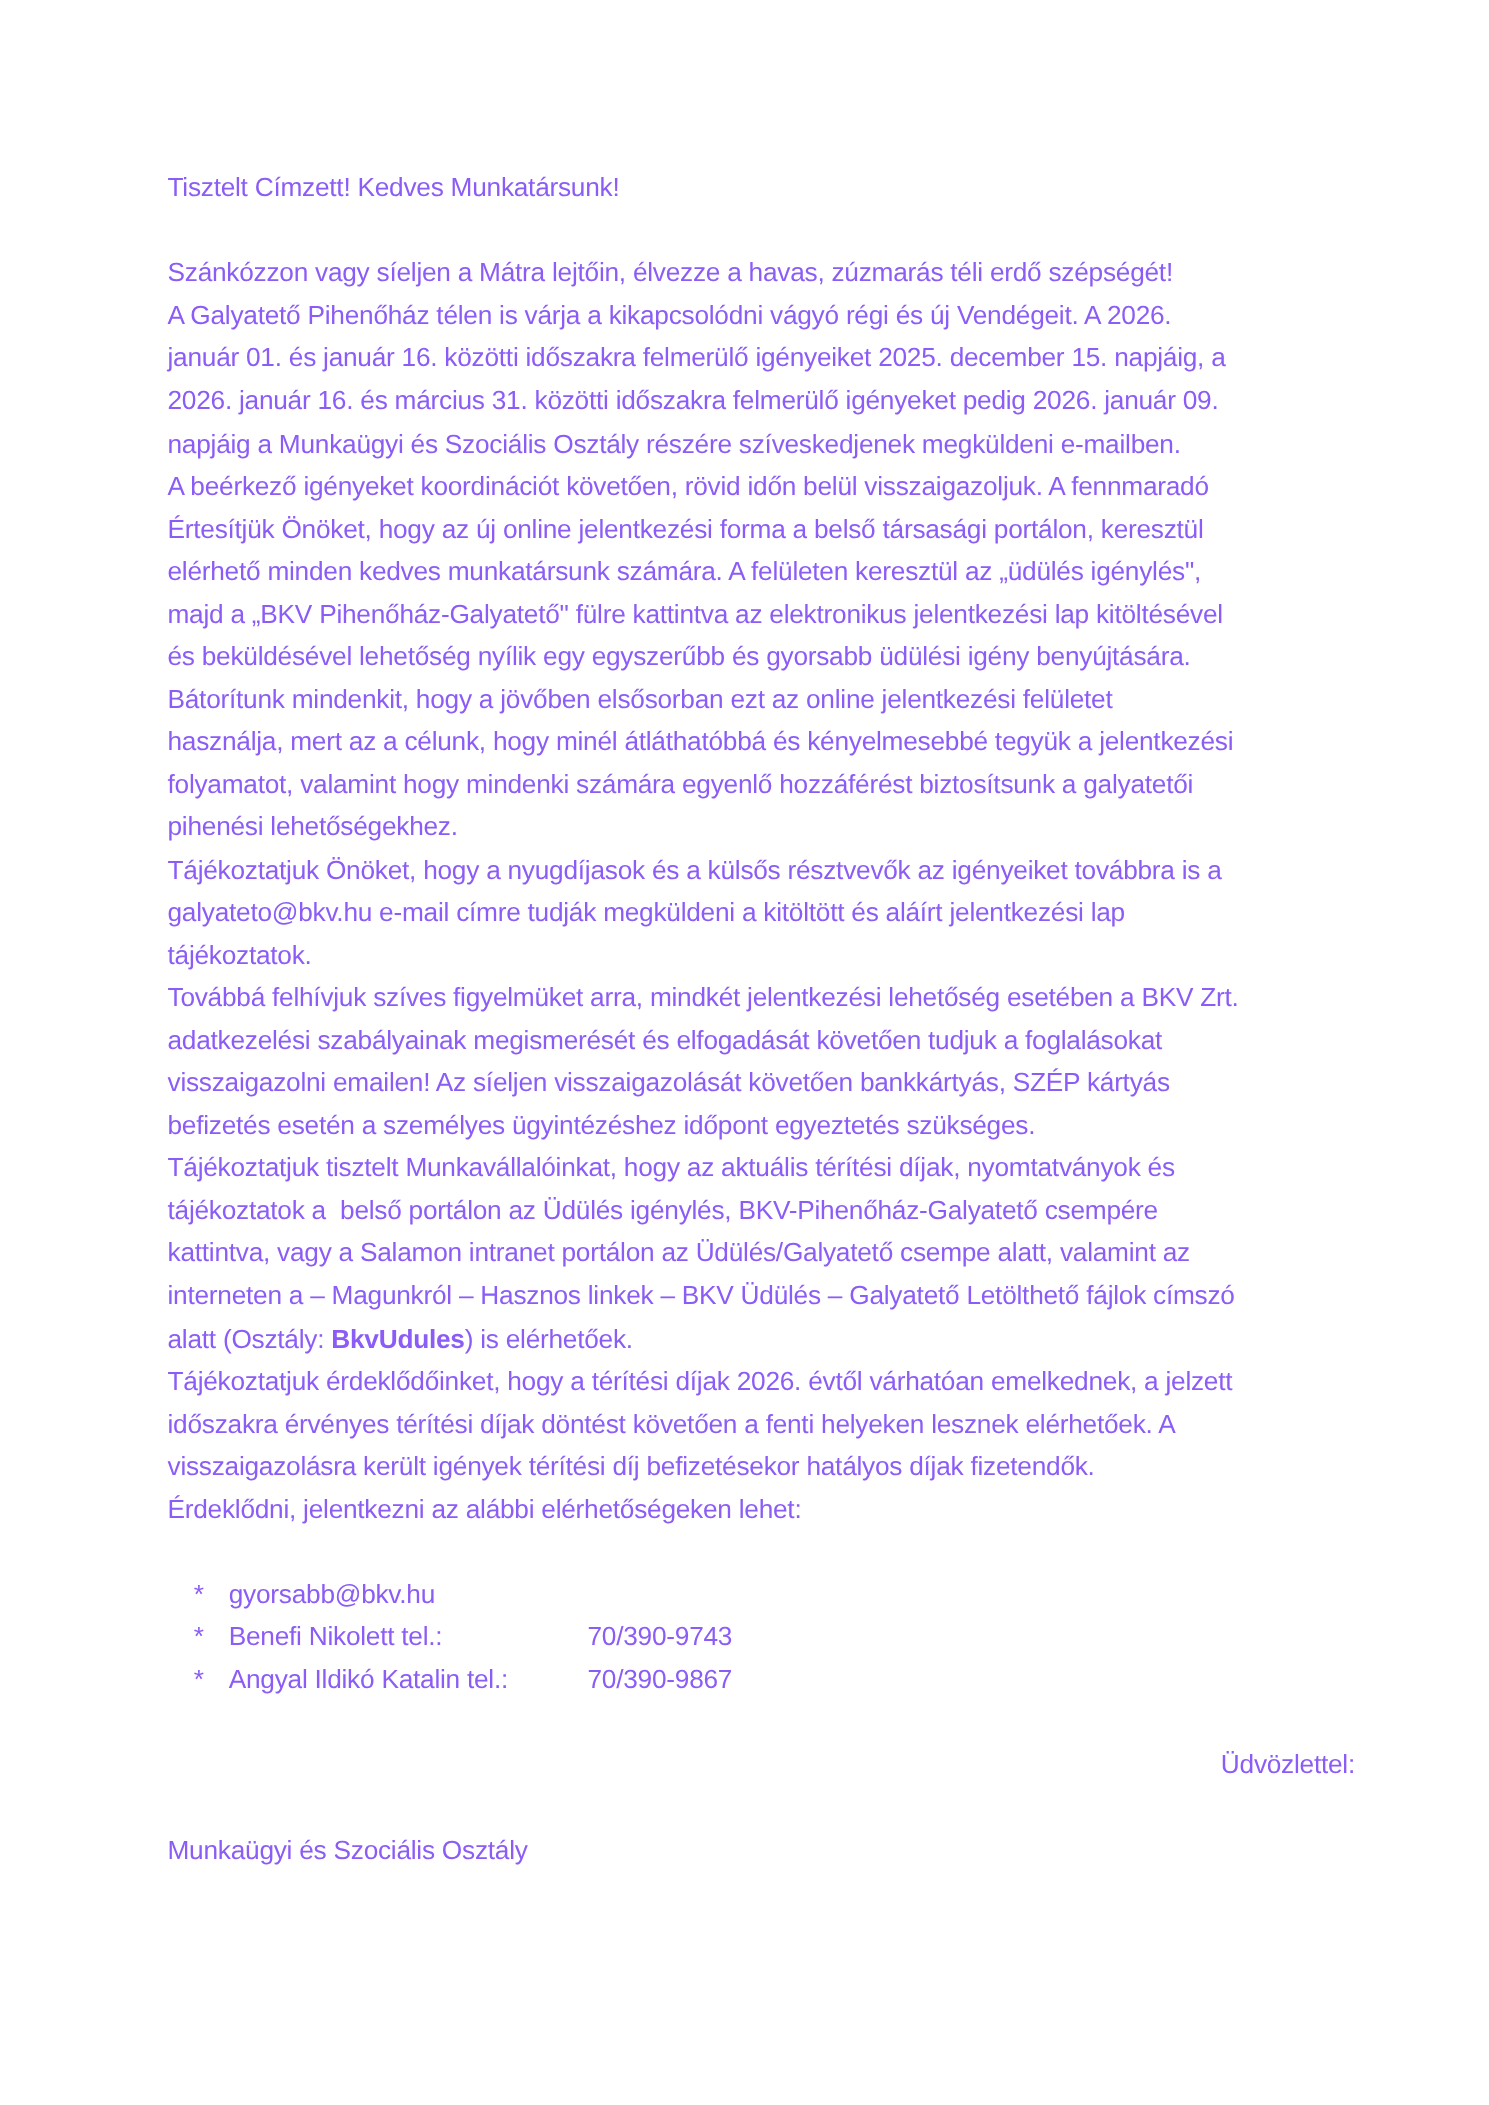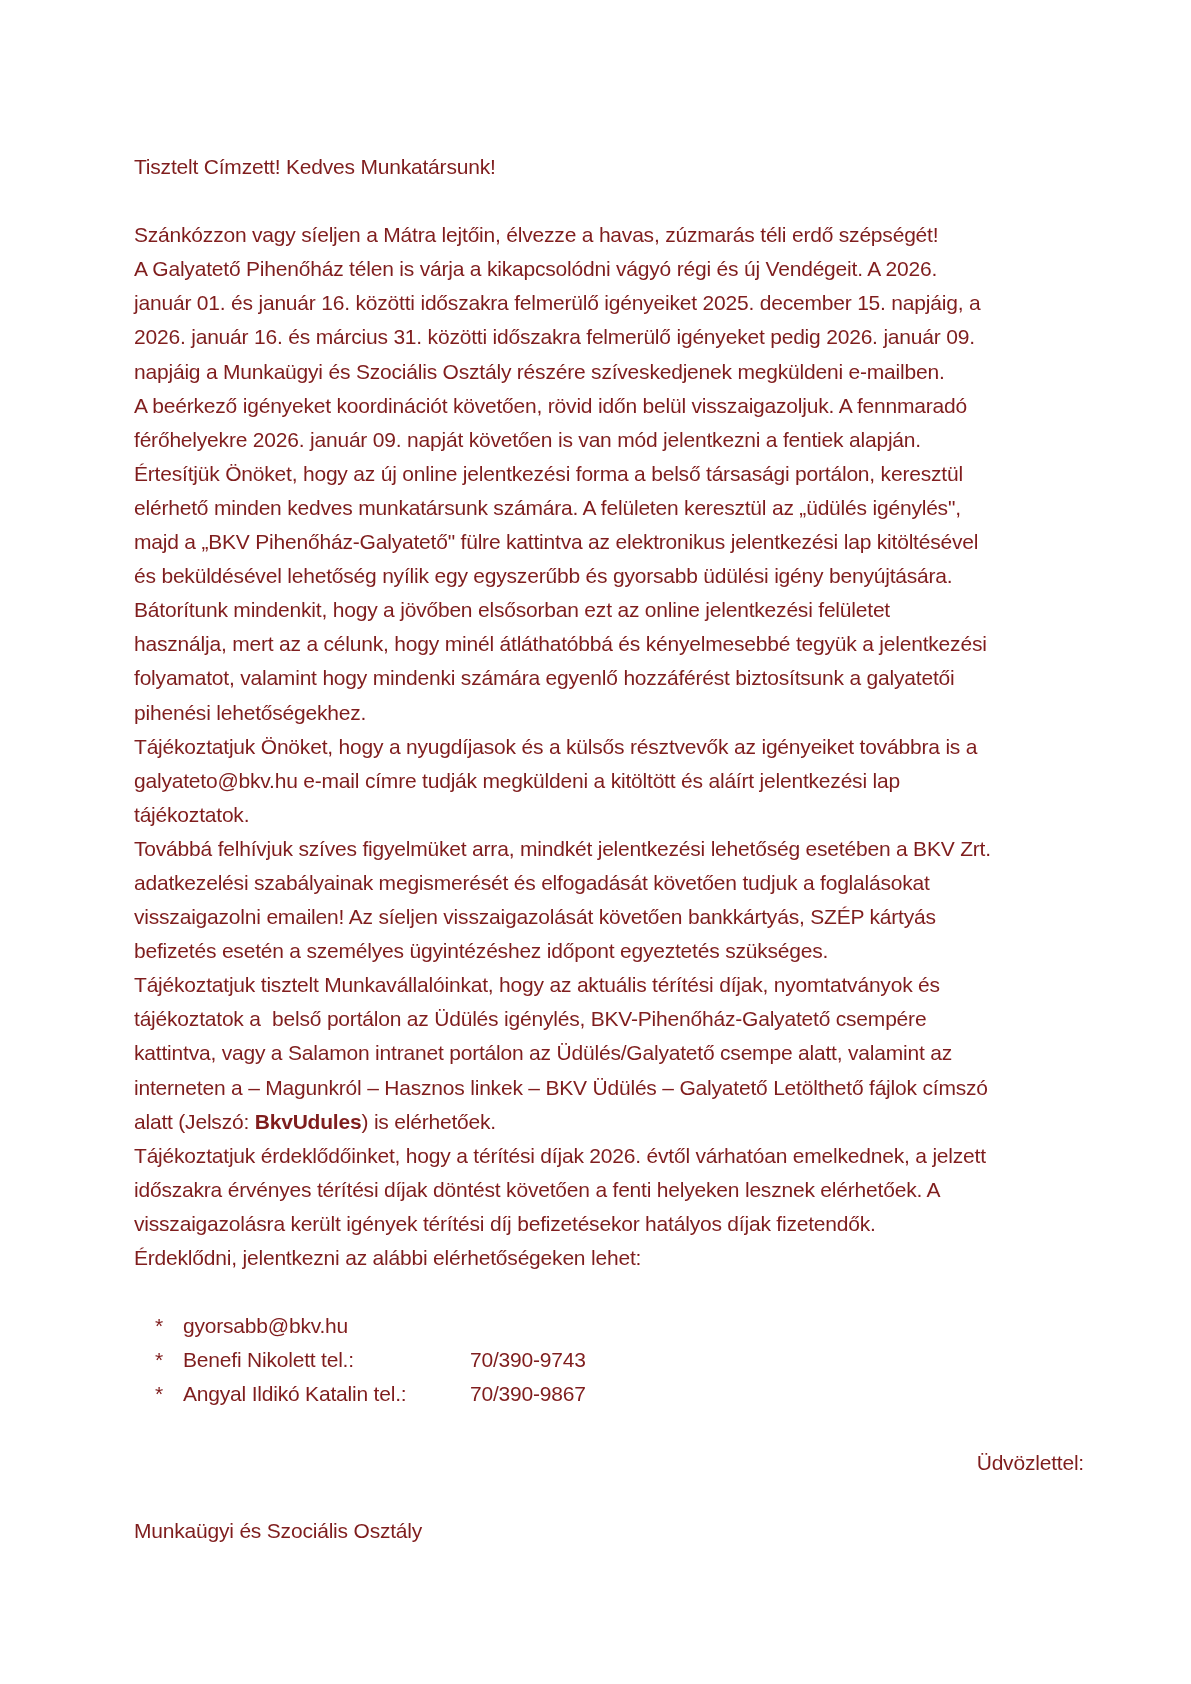--- a/index.html
+++ b/index.html
@@ -62,52 +62,51 @@
     text-align: right;
   }
   .signature {
     margin-top: 34.1px;
   }
 </style>
 </head>
 <body style="background: rgb(255, 255, 255);">
 
 <div class="page">
-  <div class="content" style="color: #7f1d1d; margin-top: 16px;">
+  <div class="content" style="color: #8b5cf6;">
 
     <div class="doc-line salutation">Tisztelt Címzett! Kedves Munkatársunk!</div>
 
     <div>
         <div class="doc-line">Szánkózzon vagy síeljen a Mátra lejtőin, élvezze a havas, zúzmarás téli erdő szépségét!</div>
         <div class="doc-line">A Galyatető Pihenőház télen is várja a kikapcsolódni vágyó régi és új Vendégeit. A 2026.</div>
         <div class="doc-line">január 01. és január 16. közötti időszakra felmerülő igényeiket 2025. december 15. napjáig, a</div>
         <div class="doc-line">2026. január 16. és március 31. közötti időszakra felmerülő igényeket pedig 2026. január 09.</div>
         <div class="doc-line">napjáig a Munkaügyi és Szociális Osztály részére szíveskedjenek megküldeni e-mailben.</div>
         <div class="doc-line">A beérkező igényeket koordinációt követően, rövid időn belül visszaigazoljuk. A fennmaradó</div>
-        <div class="doc-line">férőhelyekre 2026. január 09. napját követően is van mód jelentkezni a fentiek alapján.</div>
         <div class="doc-line">Értesítjük Önöket, hogy az új online jelentkezési forma a belső társasági portálon, keresztül</div>
         <div class="doc-line">elérhető minden kedves munkatársunk számára. A felületen keresztül az „üdülés igénylés",</div>
         <div class="doc-line">majd a „BKV Pihenőház-Galyatető" fülre kattintva az elektronikus jelentkezési lap kitöltésével</div>
         <div class="doc-line">és beküldésével lehetőség nyílik egy egyszerűbb és gyorsabb üdülési igény benyújtására.</div>
         <div class="doc-line">Bátorítunk mindenkit, hogy a jövőben elsősorban ezt az online jelentkezési felületet</div>
         <div class="doc-line">használja, mert az a célunk, hogy minél átláthatóbbá és kényelmesebbé tegyük a jelentkezési</div>
         <div class="doc-line">folyamatot, valamint hogy mindenki számára egyenlő hozzáférést biztosítsunk a galyatetői</div>
         <div class="doc-line">pihenési lehetőségekhez.</div>
         <div class="doc-line">Tájékoztatjuk Önöket, hogy a nyugdíjasok és a külsős résztvevők az igényeiket továbbra is a</div>
         <div class="doc-line">galyateto@bkv.hu e-mail címre tudják megküldeni a kitöltött és aláírt jelentkezési lap</div>
         <div class="doc-line">tájékoztatok.</div>
         <div class="doc-line">Továbbá felhívjuk szíves figyelmüket arra, mindkét jelentkezési lehetőség esetében a BKV Zrt.</div>
         <div class="doc-line">adatkezelési szabályainak megismerését és elfogadását követően tudjuk a foglalásokat</div>
         <div class="doc-line">visszaigazolni emailen! Az síeljen visszaigazolását követően bankkártyás, SZÉP kártyás</div>
         <div class="doc-line">befizetés esetén a személyes ügyintézéshez időpont egyeztetés szükséges.</div>
         <div class="doc-line">Tájékoztatjuk tisztelt Munkavállalóinkat, hogy az aktuális térítési díjak, nyomtatványok és</div>
         <div class="doc-line">tájékoztatok a  belső portálon az Üdülés igénylés, BKV-Pihenőház-Galyatető csempére</div>
         <div class="doc-line">kattintva, vagy a Salamon intranet portálon az Üdülés/Galyatető csempe alatt, valamint az</div>
         <div class="doc-line">interneten a – Magunkról – Hasznos linkek – BKV Üdülés – Galyatető Letölthető fájlok címszó</div>
-        <div class="doc-line"><span>alatt (Jelszó: </span><span class="bold">BkvUdules</span><span>) is elérhetőek.</span></div>
+        <div class="doc-line"><span>alatt (Osztály: </span><span class="bold">BkvUdules</span><span>) is elérhetőek.</span></div>
         <div class="doc-line">Tájékoztatjuk érdeklődőinket, hogy a térítési díjak 2026. évtől várhatóan emelkednek, a jelzett</div>
         <div class="doc-line">időszakra érvényes térítési díjak döntést követően a fenti helyeken lesznek elérhetőek. A</div>
         <div class="doc-line">visszaigazolásra került igények térítési díj befizetésekor hatályos díjak fizetendők.</div>
         <div class="doc-line">Érdeklődni, jelentkezni az alábbi elérhetőségeken lehet:</div>
       </div>
 
     <div class="contact-list">
         <div class="contact-row doc-line"><span class="contact-bullet">*</span><span class="contact-label">gyorsabb@bkv.hu</span><span class="contact-phone"></span></div>
         <div class="contact-row doc-line"><span class="contact-bullet">*</span><span class="contact-label">Benefi Nikolett tel.:</span><span class="contact-phone">70/390-9743</span></div>
         <div class="contact-row doc-line"><span class="contact-bullet">*</span><span class="contact-label">Angyal Ildikó Katalin tel.:</span><span class="contact-phone">70/390-9867</span></div>

